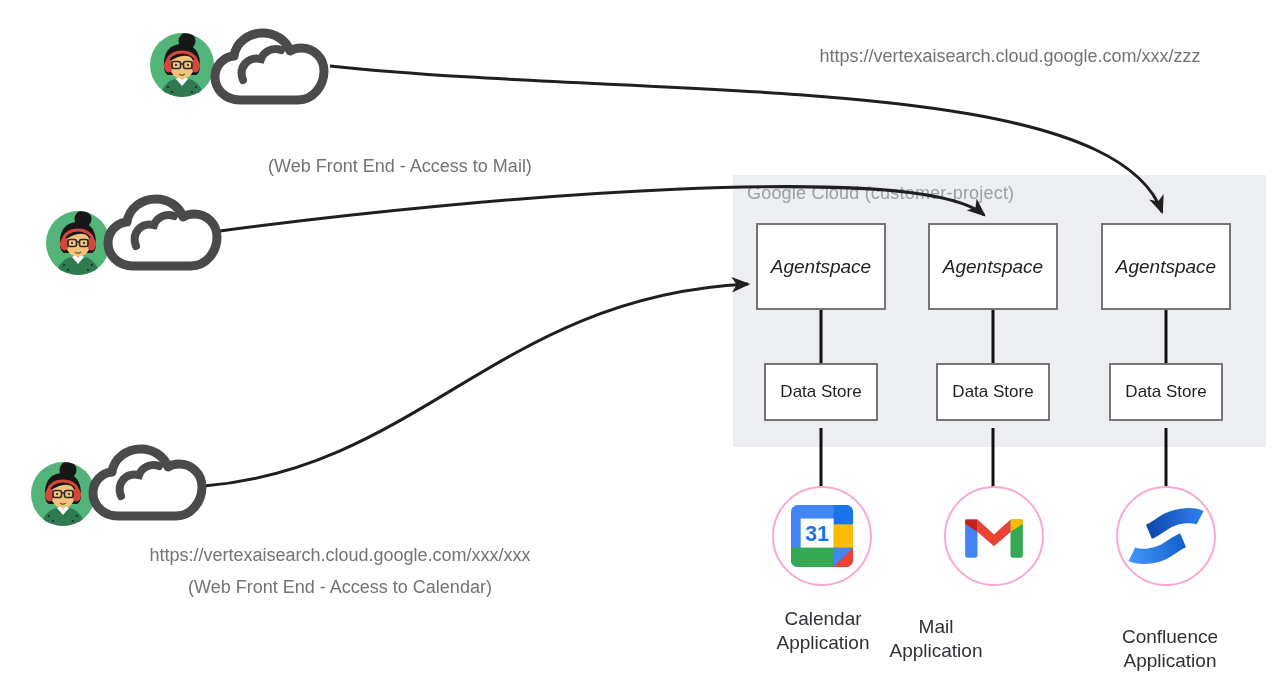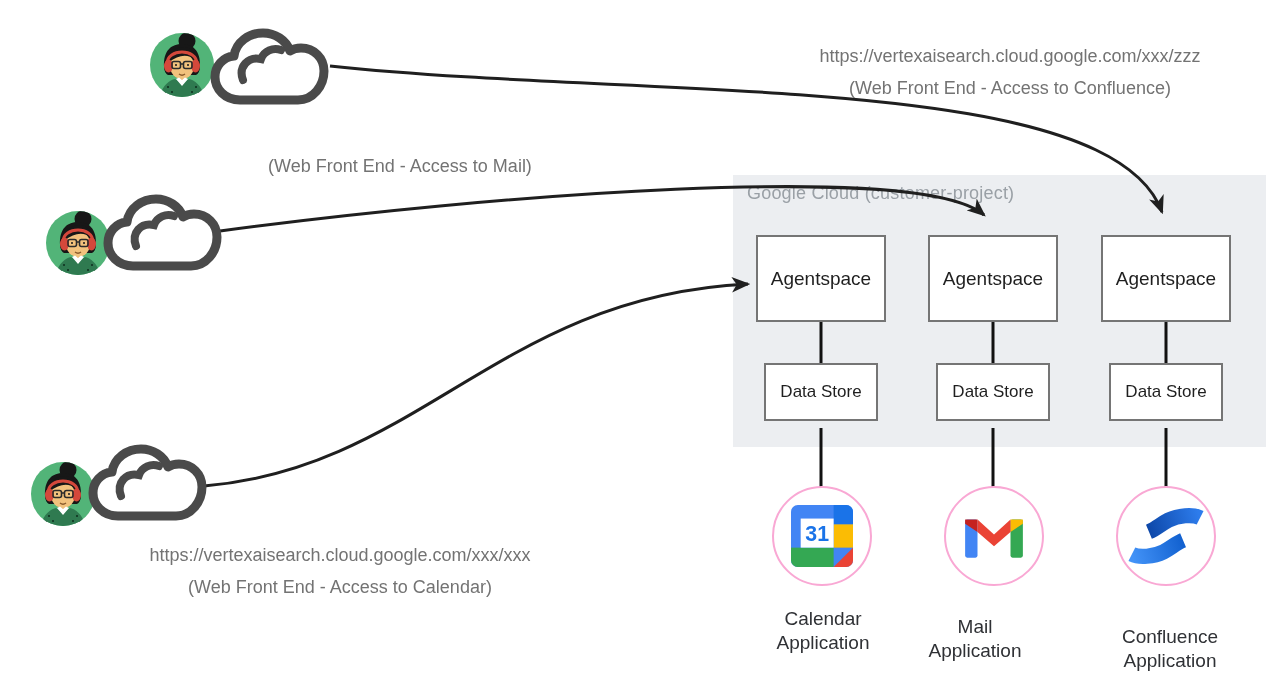--- a/index.html
+++ b/index.html
@@ -13,21 +13,21 @@
     background:#ECEEF1;z-index:0;
   }
   .panel-label{
     position:absolute;left:14px;top:8px;font-size:18px;color:#9AA0A6;letter-spacing:.2px;
   }
   .svg-lines{z-index:1;pointer-events:none;}
   .node{
     position:absolute;box-sizing:border-box;background:#fff;border:2px solid #757575;
     display:flex;align-items:center;justify-content:center;z-index:2;
   }
-  .agent{width:130px;height:87px;top:223px;font-size:19px;margin-top:12px;}
+  .agent{width:130px;height:87px;top:223px;font-style:italic;font-size:19px;}
   .dstore{width:114px;height:58px;top:363px;font-size:17px;}
   .app-circle{
     position:absolute;width:100px;height:100px;top:486px;border-radius:50%;
     background:#fff;border:2px solid #f9a8d4;box-sizing:border-box;
     display:flex;align-items:center;justify-content:center;z-index:2;
   }
   .app-label{
     position:absolute;transform:translateX(-50%);text-align:center;
     font-size:19px;line-height:23.5px;color:#2F3135;white-space:pre-line;z-index:2;
   }
@@ -125,28 +125,27 @@
             <stop offset="1" stop-color="#1160CF"></stop>
         </linearGradient>
       </defs>
       <path d="M-14,-3.5 C-8,-6 -4,-10 2,-13 C10,-17 22,-18 28,-15" fill="none" stroke="url(#cfg1)" stroke-width="12.5"></path>
       <path d="M14,3.5 C8,6 4,10 -2,13 C-10,17 -22,18 -28,15" fill="none" stroke="url(#cfg2)" stroke-width="12.5"></path>
     </svg>
   </div>
 
   <div class="app-label" style="left:823px;top:607px">Calendar
 Application</div>
-  <div class="app-label" style="left:975px;top:615px">Mail
+  <div class="app-label" style="left:936px;top:615px">Mail
 Application</div>
   <div class="app-label" style="left:1170px;top:625px">Confluence
 Application</div>
 
   <div class="url-block" style="left:1010px;top:40px">
     <div>https://vertexaisearch.cloud.google.com/xxx/zzz</div>
-    <div>(Web Front End - Access to Confluence)</div>
   </div>
   <div class="url-block" style="left:400px;top:150px">
     <div>(Web Front End - Access to Mail)</div>
   </div>
   <div class="url-block" style="left:340px;top:539px">
     <div>https://vertexaisearch.cloud.google.com/xxx/xxx</div>
     <div>(Web Front End - Access to Calendar)</div>
   </div>
 
   <svg class="avatar" style="left:150px;top:33px" viewBox="0 0 64 64">

